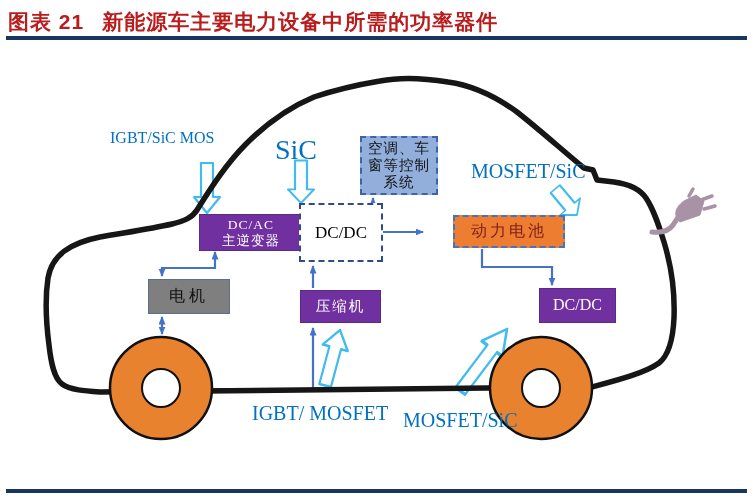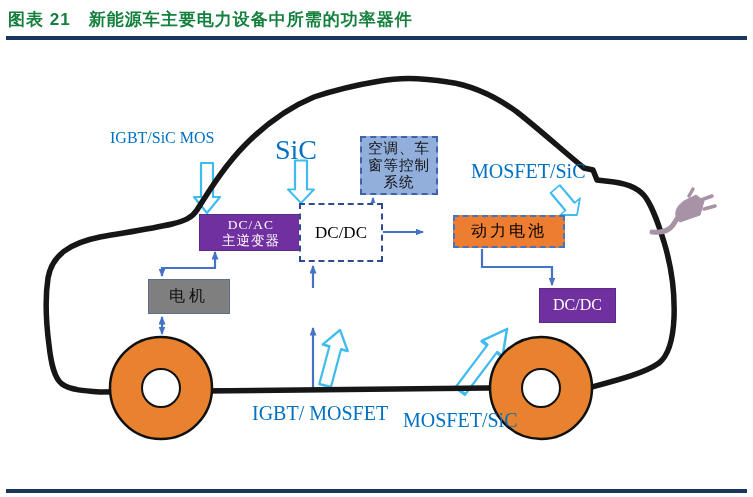--- a/index.html
+++ b/index.html
@@ -4,36 +4,36 @@
 <style>
   html,body{margin:0;padding:0;background:#fff;}
   .stage{
     position:relative;width:753px;height:497px;background:#fff;overflow:hidden;
     font-family:"Liberation Serif","DejaVu Serif",serif;
   }
   
   .hdr{
     position:absolute;left:8px;top:8px;width:740px;display:flex;gap:18px;align-items:baseline;
     font-family:"Liberation Sans","DejaVu Sans",sans-serif;font-weight:bold;
-    font-size:17px;color:#15803d;letter-spacing:1px;white-space:nowrap;
+    font-size:21px;color:#b91c1c;letter-spacing:1px;white-space:nowrap;
   }
   .hdr-rule{position:absolute;left:6px;top:36px;width:741px;height:4px;background:#17375E;}
   .ftr-rule{position:absolute;left:6px;top:489px;width:741px;height:4px;background:#17375E;}
   
   .lines{position:absolute;left:0;top:0;width:753px;height:497px;}
   
   .box{position:absolute;display:flex;flex-direction:column;align-items:center;justify-content:center;
        box-sizing:border-box;text-align:center;line-height:1.15;margin-left:27px;}
   .b-purple{background:#7030A0;color:#fff;border:1px solid #5b2a84;}
   .b-inverter{left:172px;top:214px;width:104px;height:37px;font-size:13.5px;letter-spacing:1px;}
   .b-dcdc-main{left:272px;top:203px;width:84px;height:59px;background:#fff;color:#000;
        border:2px dashed #2E4B8F;font-size:17px;}
   .b-hvac{left:333px;top:136px;width:78px;height:59px;background:#92AFDC;color:#111;
        border:2px dashed #3E63AC;font-size:14.5px;white-space:pre-line;letter-spacing:1px;}
-  .b-battery{left:426px;top:215px;width:112px;height:33px;background:#ED7D31;color:#000000;
+  .b-battery{left:426px;top:215px;width:112px;height:33px;background:#ED7D31;color:#7f1d1d;
        border:2px dashed #4472C4;font-size:16px;letter-spacing:3px;}
   .b-acdc{left:557px;top:213px;width:95px;height:35px;background:#7030A0;color:#fff;
        border:2px dashed #9DB7E0;font-size:16px;letter-spacing:1px;}
   .b-motor{left:121px;top:279px;width:82px;height:35px;background:#7F7F7F;color:#111;
        border:1.5px solid #5B6E8C;font-size:16px;letter-spacing:4px;}
   .b-compressor{left:273px;top:290px;width:81px;height:33px;font-size:14.5px;letter-spacing:2px;}
   .b-dcdc2{left:512px;top:288px;width:77px;height:35px;font-size:16px;}
   
   .lbl{position:absolute;color:#0070C0;white-space:nowrap;font-family:"Liberation Serif","DejaVu Serif",serif;}
   .l-igbt-sic{left:110px;top:129px;font-size:16px;}
@@ -141,20 +141,23 @@
 
   <div class="box b-battery">
     <span>动力电池</span>
   </div>
 
 
   <div class="box b-motor">
     <span>电机</span>
   </div>
 
+  <div class="box b-purple b-compressor">
+    <span>压缩机</span>
+  </div>
 
   <div class="box b-purple b-dcdc2">
     <span>DC/DC</span>
   </div>
 
   <div class="lbl l-igbt-sic">IGBT/SiC MOS</div>
   <div class="lbl l-sic">SiC</div>
   <div class="lbl l-mosfet-top">MOSFET/SiC</div>
   <div class="lbl l-igbt-mosfet">IGBT/ MOSFET</div>
   <div class="lbl l-mosfet-bottom">MOSFET/SiC</div>

